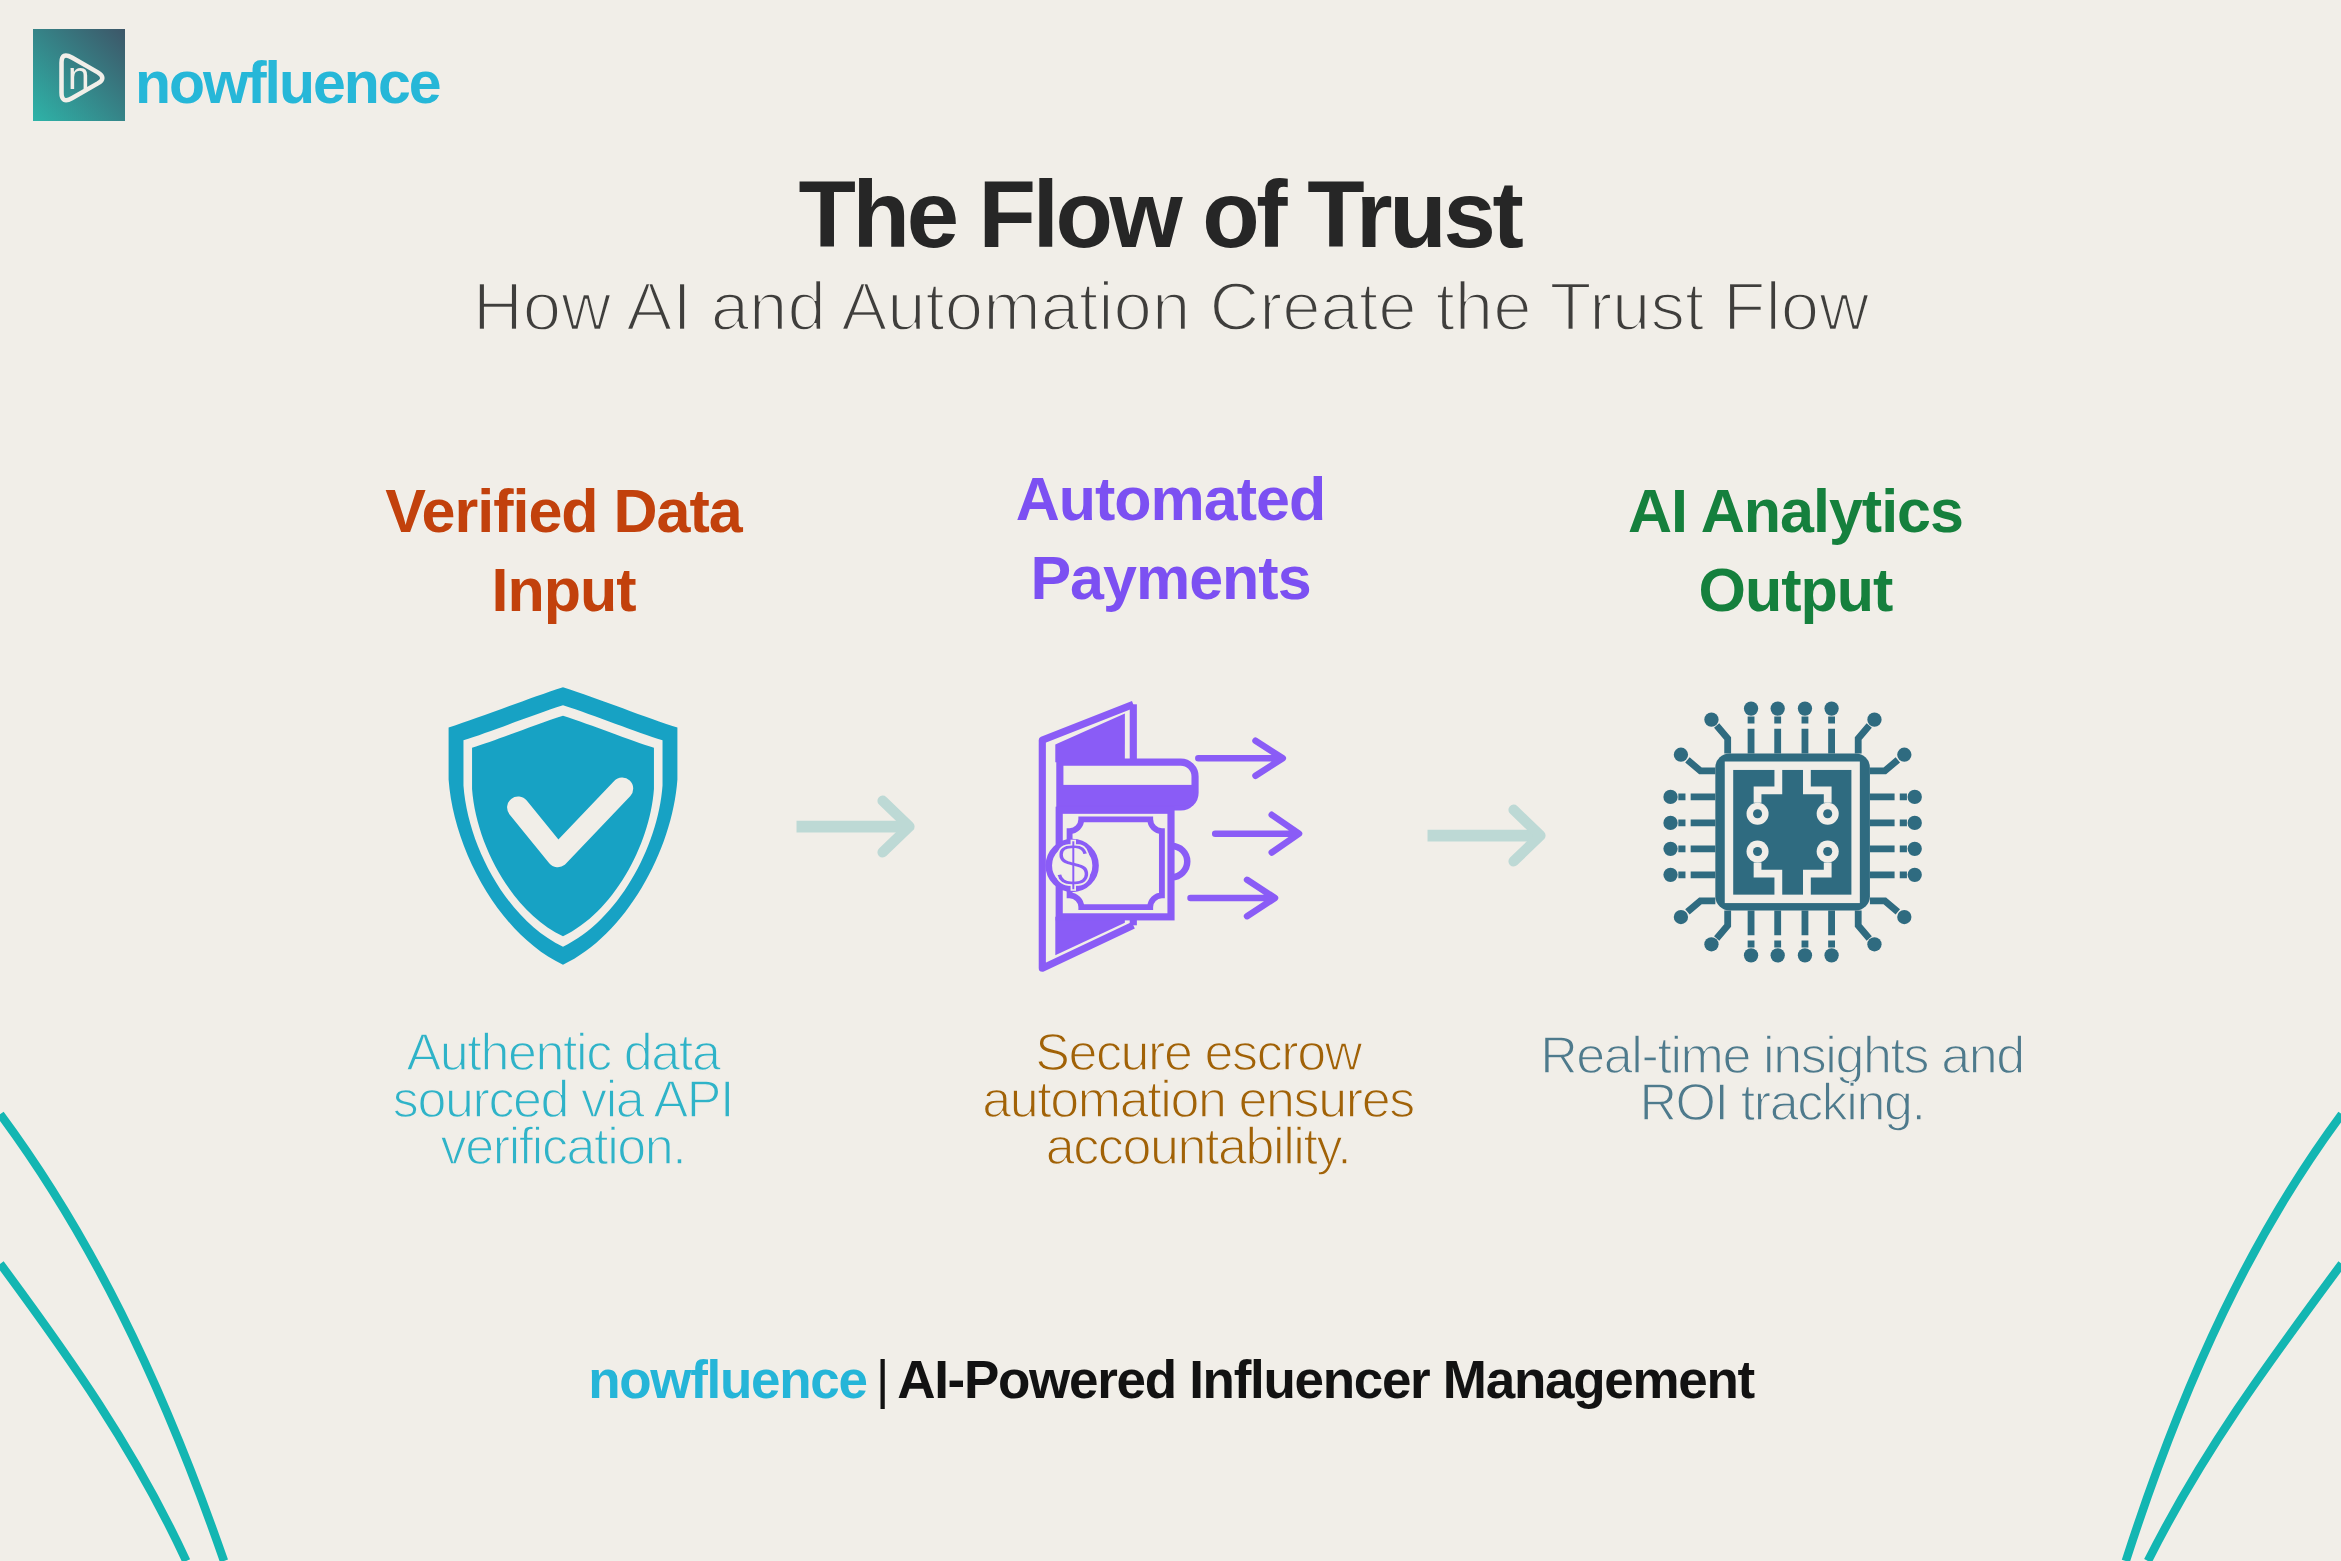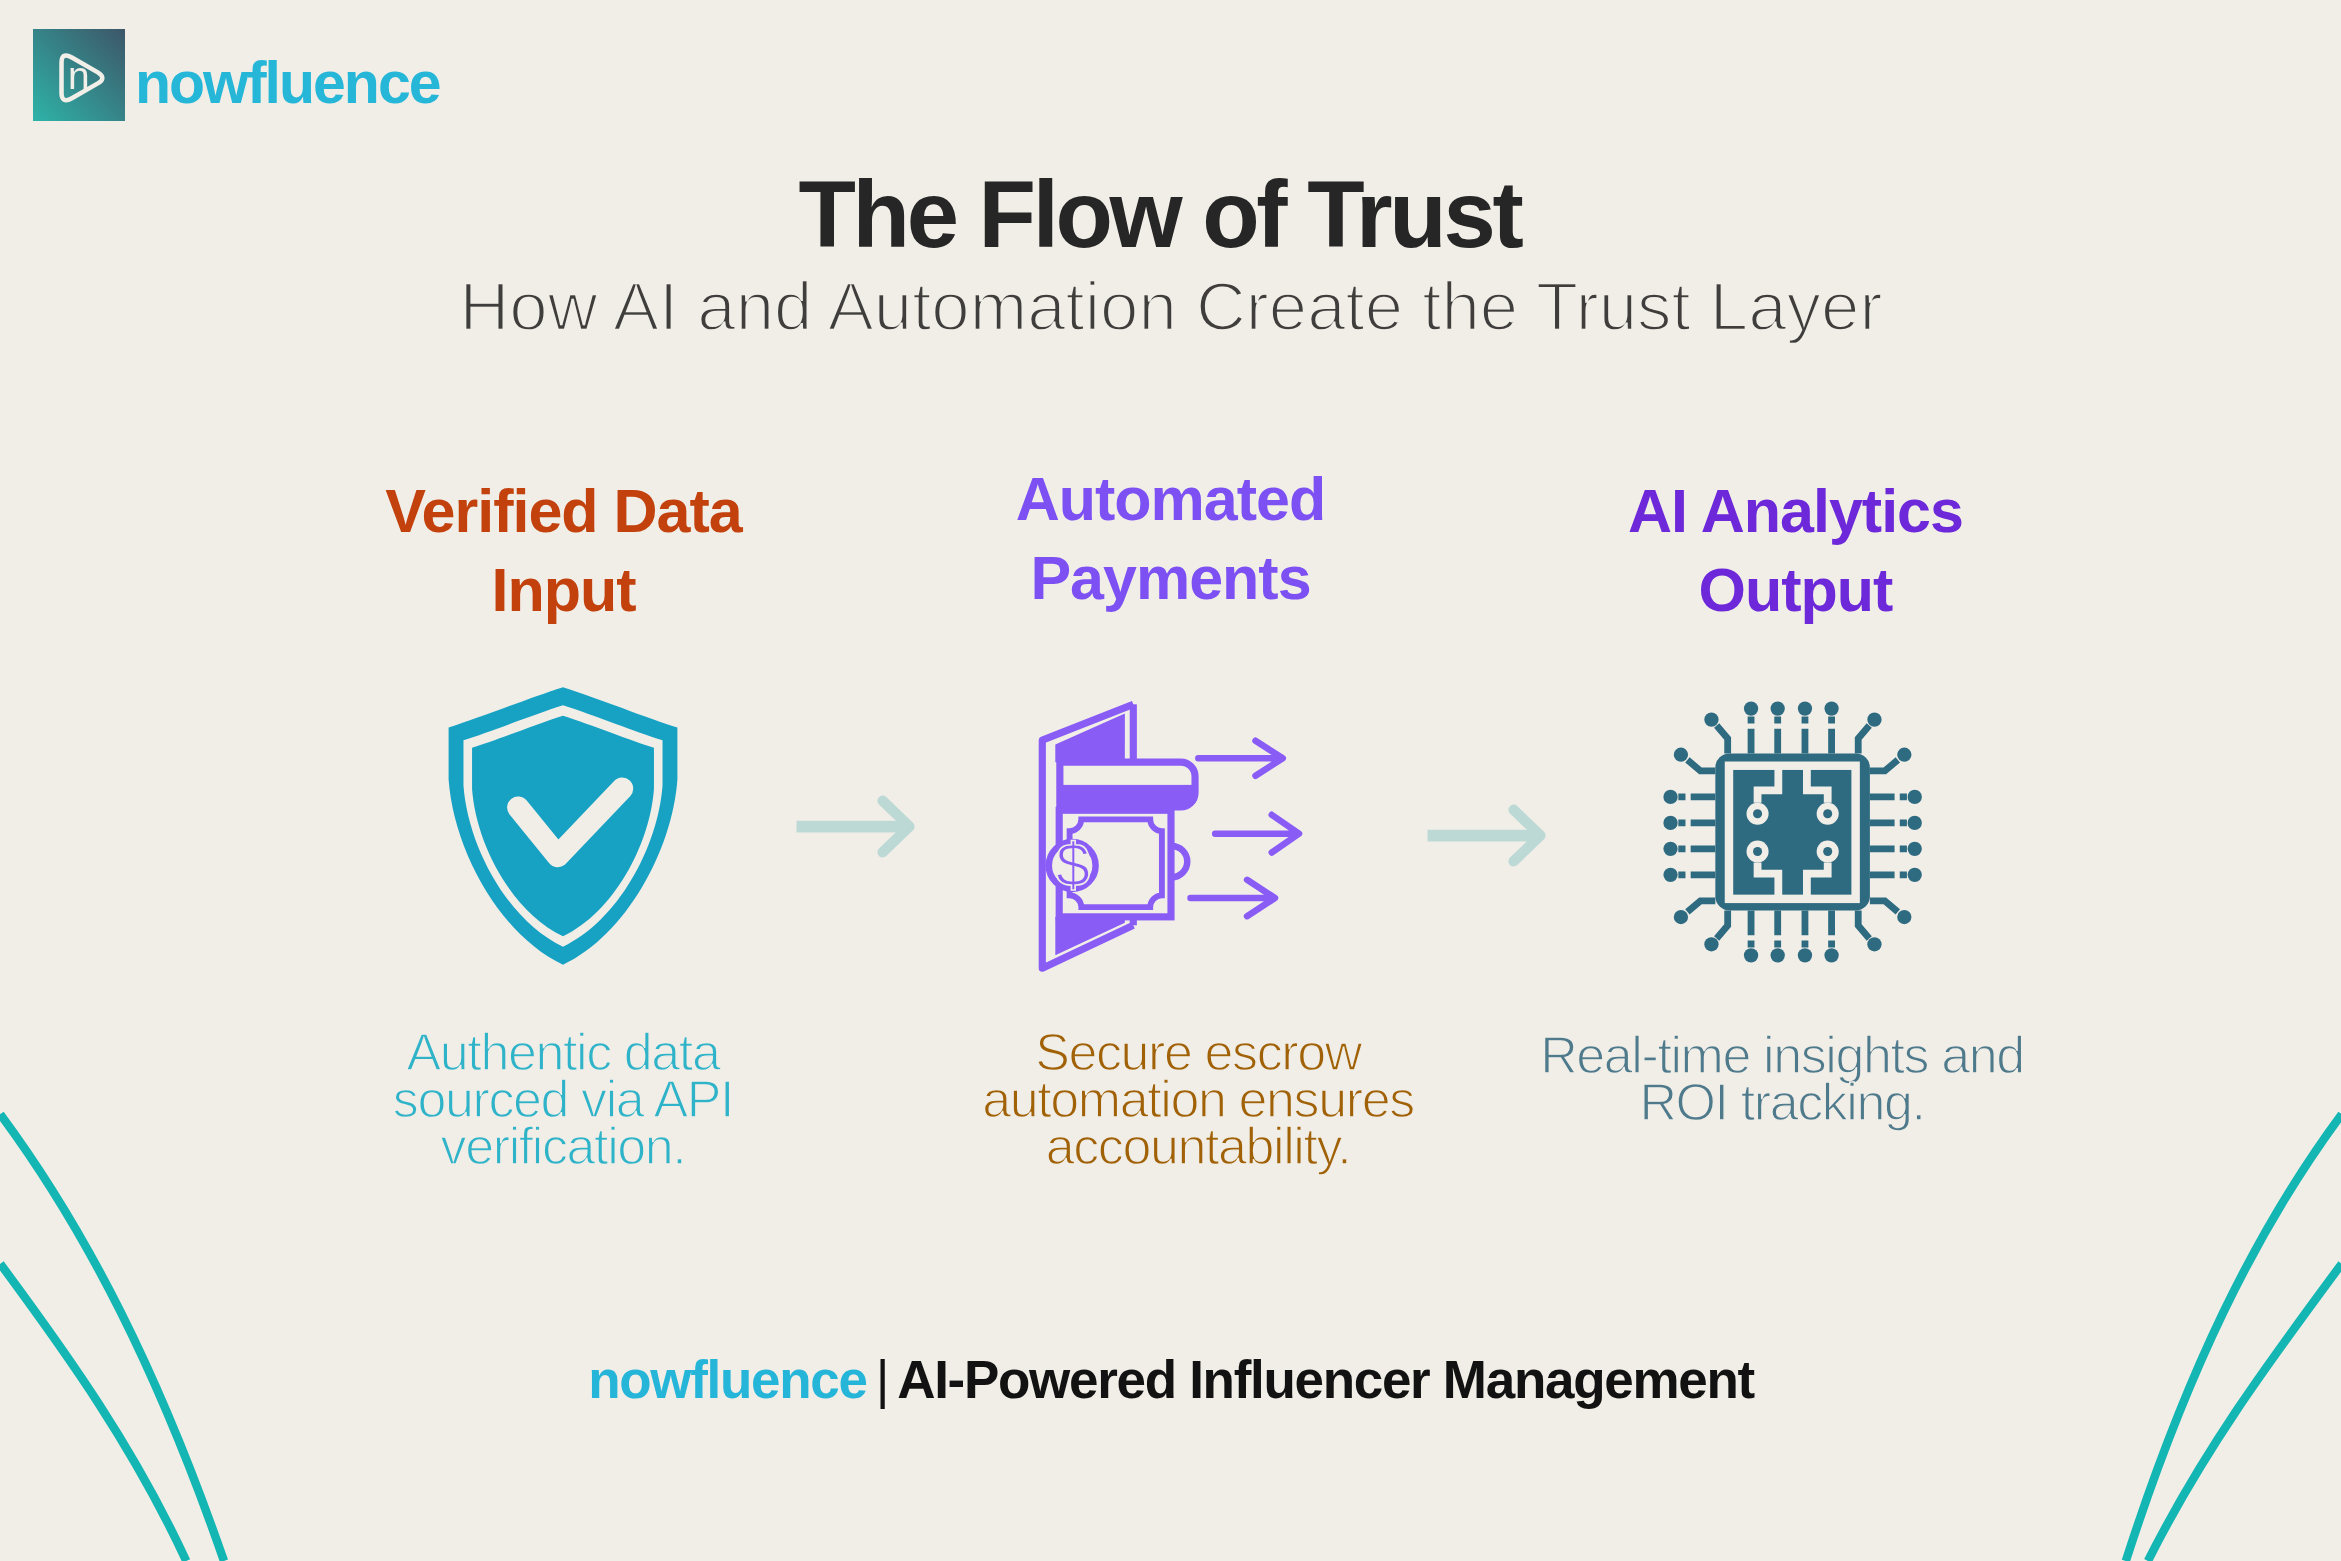--- a/index.html
+++ b/index.html
@@ -7,21 +7,21 @@
        font-family:"Liberation Sans",sans-serif;}
   .abs{position:absolute;}
   .ctr{text-align:center;}
   #title{left:0;width:2319px;top:168px;font-size:94px;line-height:94px;font-weight:bold;
          color:#262626;letter-spacing:-3.3px;}
   #subtitle{left:0;width:2342px;top:272px;font-size:69px;line-height:69px;font-weight:normal;
          color:#3f3e3c;letter-spacing:0px;-webkit-text-stroke:2.3px #f1eee8;}
   .hd{font-weight:bold;font-size:61px;line-height:79px;letter-spacing:-1px;}
   #hd1{left:271px;width:585px;top:472px;color:#c2410c;}
   #hd2{left:878px;width:585px;top:460px;color:#7c50f2;}
-  #hd3{left:1503px;width:585px;top:472px;color:#6d28d9;}
+  #hd3{left:1503px;width:585px;top:472px;color:#15803d;}
   .ds{font-weight:normal;font-size:52px;line-height:47px;letter-spacing:-1.4px;-webkit-text-stroke:1.4px #f1eee8;}
   #ds1{left:303px;width:520px;top:1029px;color:#2fb3c8;}
   #ds2{left:938px;width:520px;top:1029px;color:#a16207;}
   #ds3{left:1522px;width:520px;top:1032px;color:#4e7a8c;}
   #footer{left:0;width:2342px;top:1353px;font-size:53px;line-height:53px;letter-spacing:-1.3px;color:#121212;}
   #footer .brand{color:#25b5d8;font-weight:bold;}
   #footer .sep{font-weight:normal;padding:0 9px;}
   #footer .rest{font-weight:bold;margin-top:12px;}
   #logotext{left:135px;top:54px;font-size:59px;line-height:59px;font-weight:bold;color:#26b7d8;letter-spacing:-2px;}
 </style>
@@ -44,21 +44,21 @@
       <stop offset="1" stop-color="#3d5668"></stop>
     </linearGradient>
   </defs>
   <rect x="0" y="0" width="142" height="142" fill="url(#lg)"></rect>
   <path d="M44,52 L44,98 Q44,116 60,107 L100,84 Q114,75.5 100,67 L60,44 Q44,35 44,52 Z" fill="none" stroke="#f2efe9" stroke-width="7"></path>
   <text x="54" y="92" font-size="60" fill="#f2efe9" font-family="Liberation Sans">n</text>
 </svg>
 <div class="abs" id="logotext">nowfluence</div>
 
 <div class="abs ctr" id="title">The Flow of Trust</div>
-<div class="abs ctr" id="subtitle">How AI and Automation Create the Trust Layer</div>
+<div class="abs ctr" id="subtitle">How AI and Automation Create the Trust Flow</div>
 
 <div class="abs ctr hd" id="hd1">Verified Data<br>Input</div>
 <div class="abs ctr hd" id="hd2">Automated<br>Payments</div>
 <div class="abs ctr hd" id="hd3">AI Analytics<br>Output</div>
 
 <svg class="abs" style="left:442px;top:682px" width="242" height="286" viewBox="0 0 372 440">
   <path d="M186,8 C130,26 55,56 10,70 L10,150 C18,260 90,390 186,435 C282,390 354,260 362,150 L362,70 C317,56 242,26 186,8 Z" fill="#17a2c4"></path>
   <path d="M186,8 C130,26 55,56 10,70 L10,150 C18,260 90,390 186,435 C282,390 354,260 362,150 L362,70 C317,56 242,26 186,8 Z" fill="#f1eee8" transform="translate(24.18,28.8) scale(0.87)"></path>
   <path d="M186,8 C130,26 55,56 10,70 L10,150 C18,260 90,390 186,435 C282,390 354,260 362,150 L362,70 C317,56 242,26 186,8 Z" fill="#17a2c4" transform="translate(38.13,45.4) scale(0.795)"></path>
   <path d="M117,193 L178,268 L277,164" fill="none" stroke="#f1eee8" stroke-width="34" stroke-linecap="round" stroke-linejoin="round"></path>

